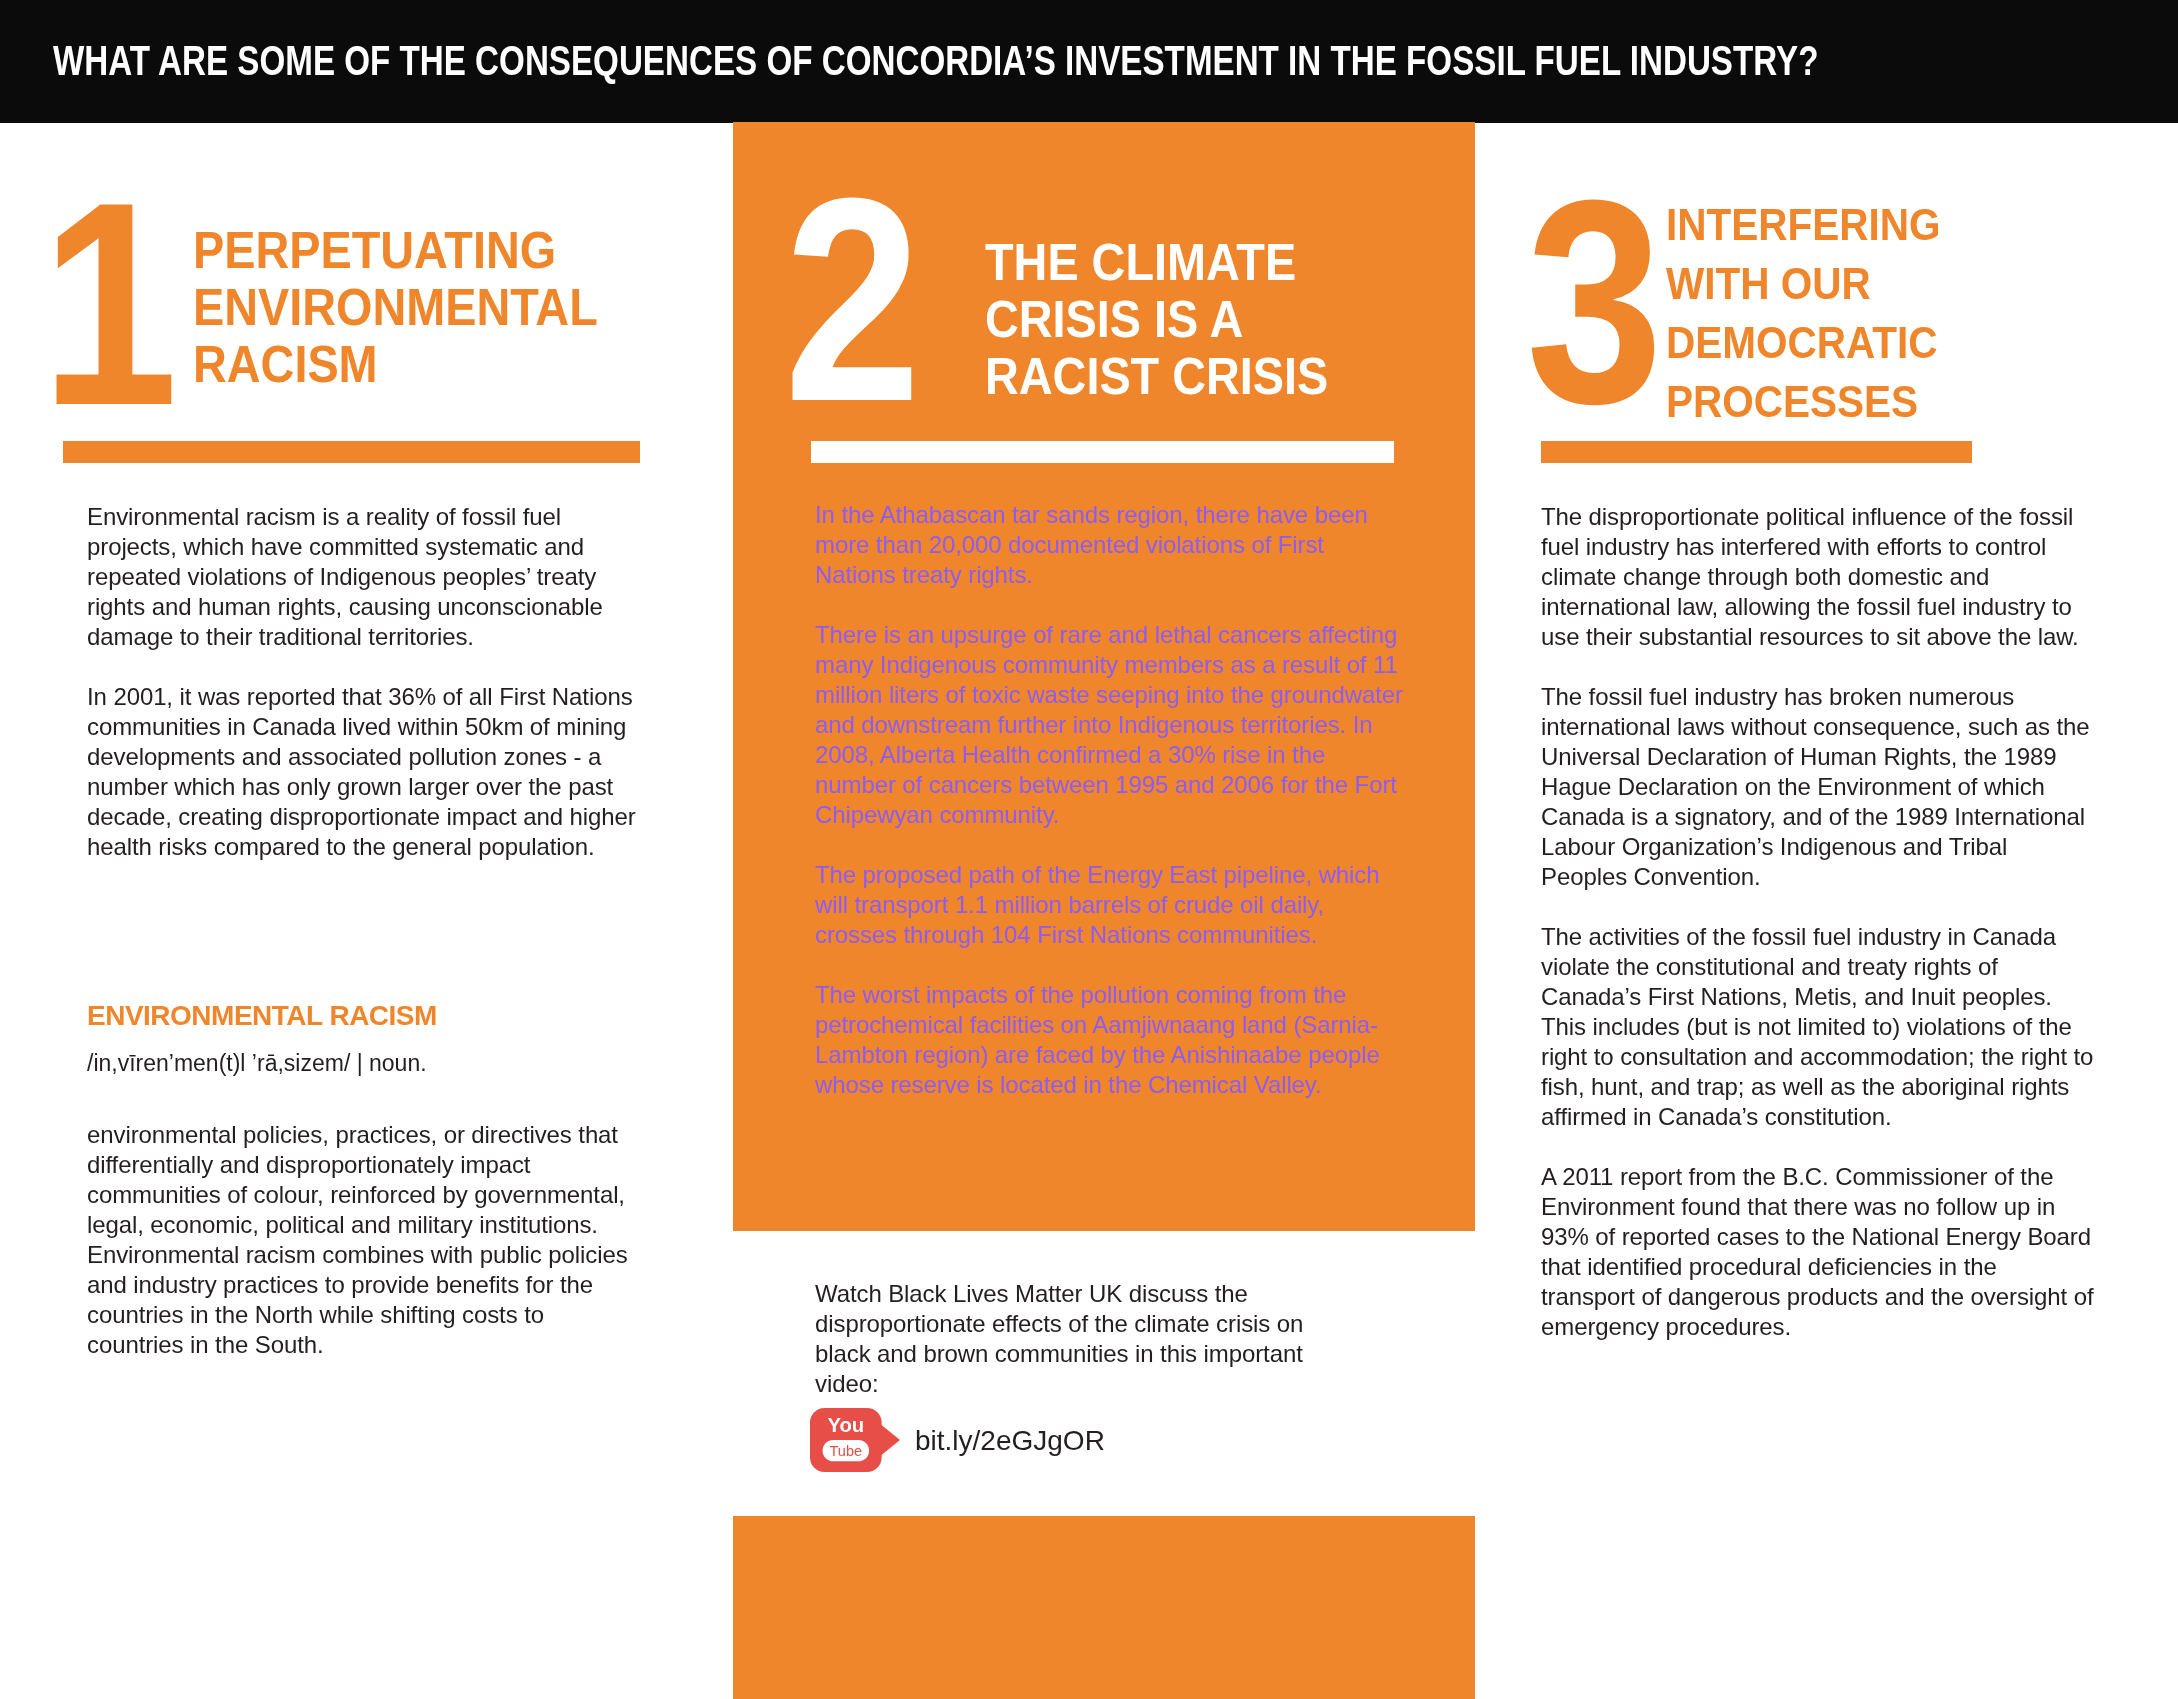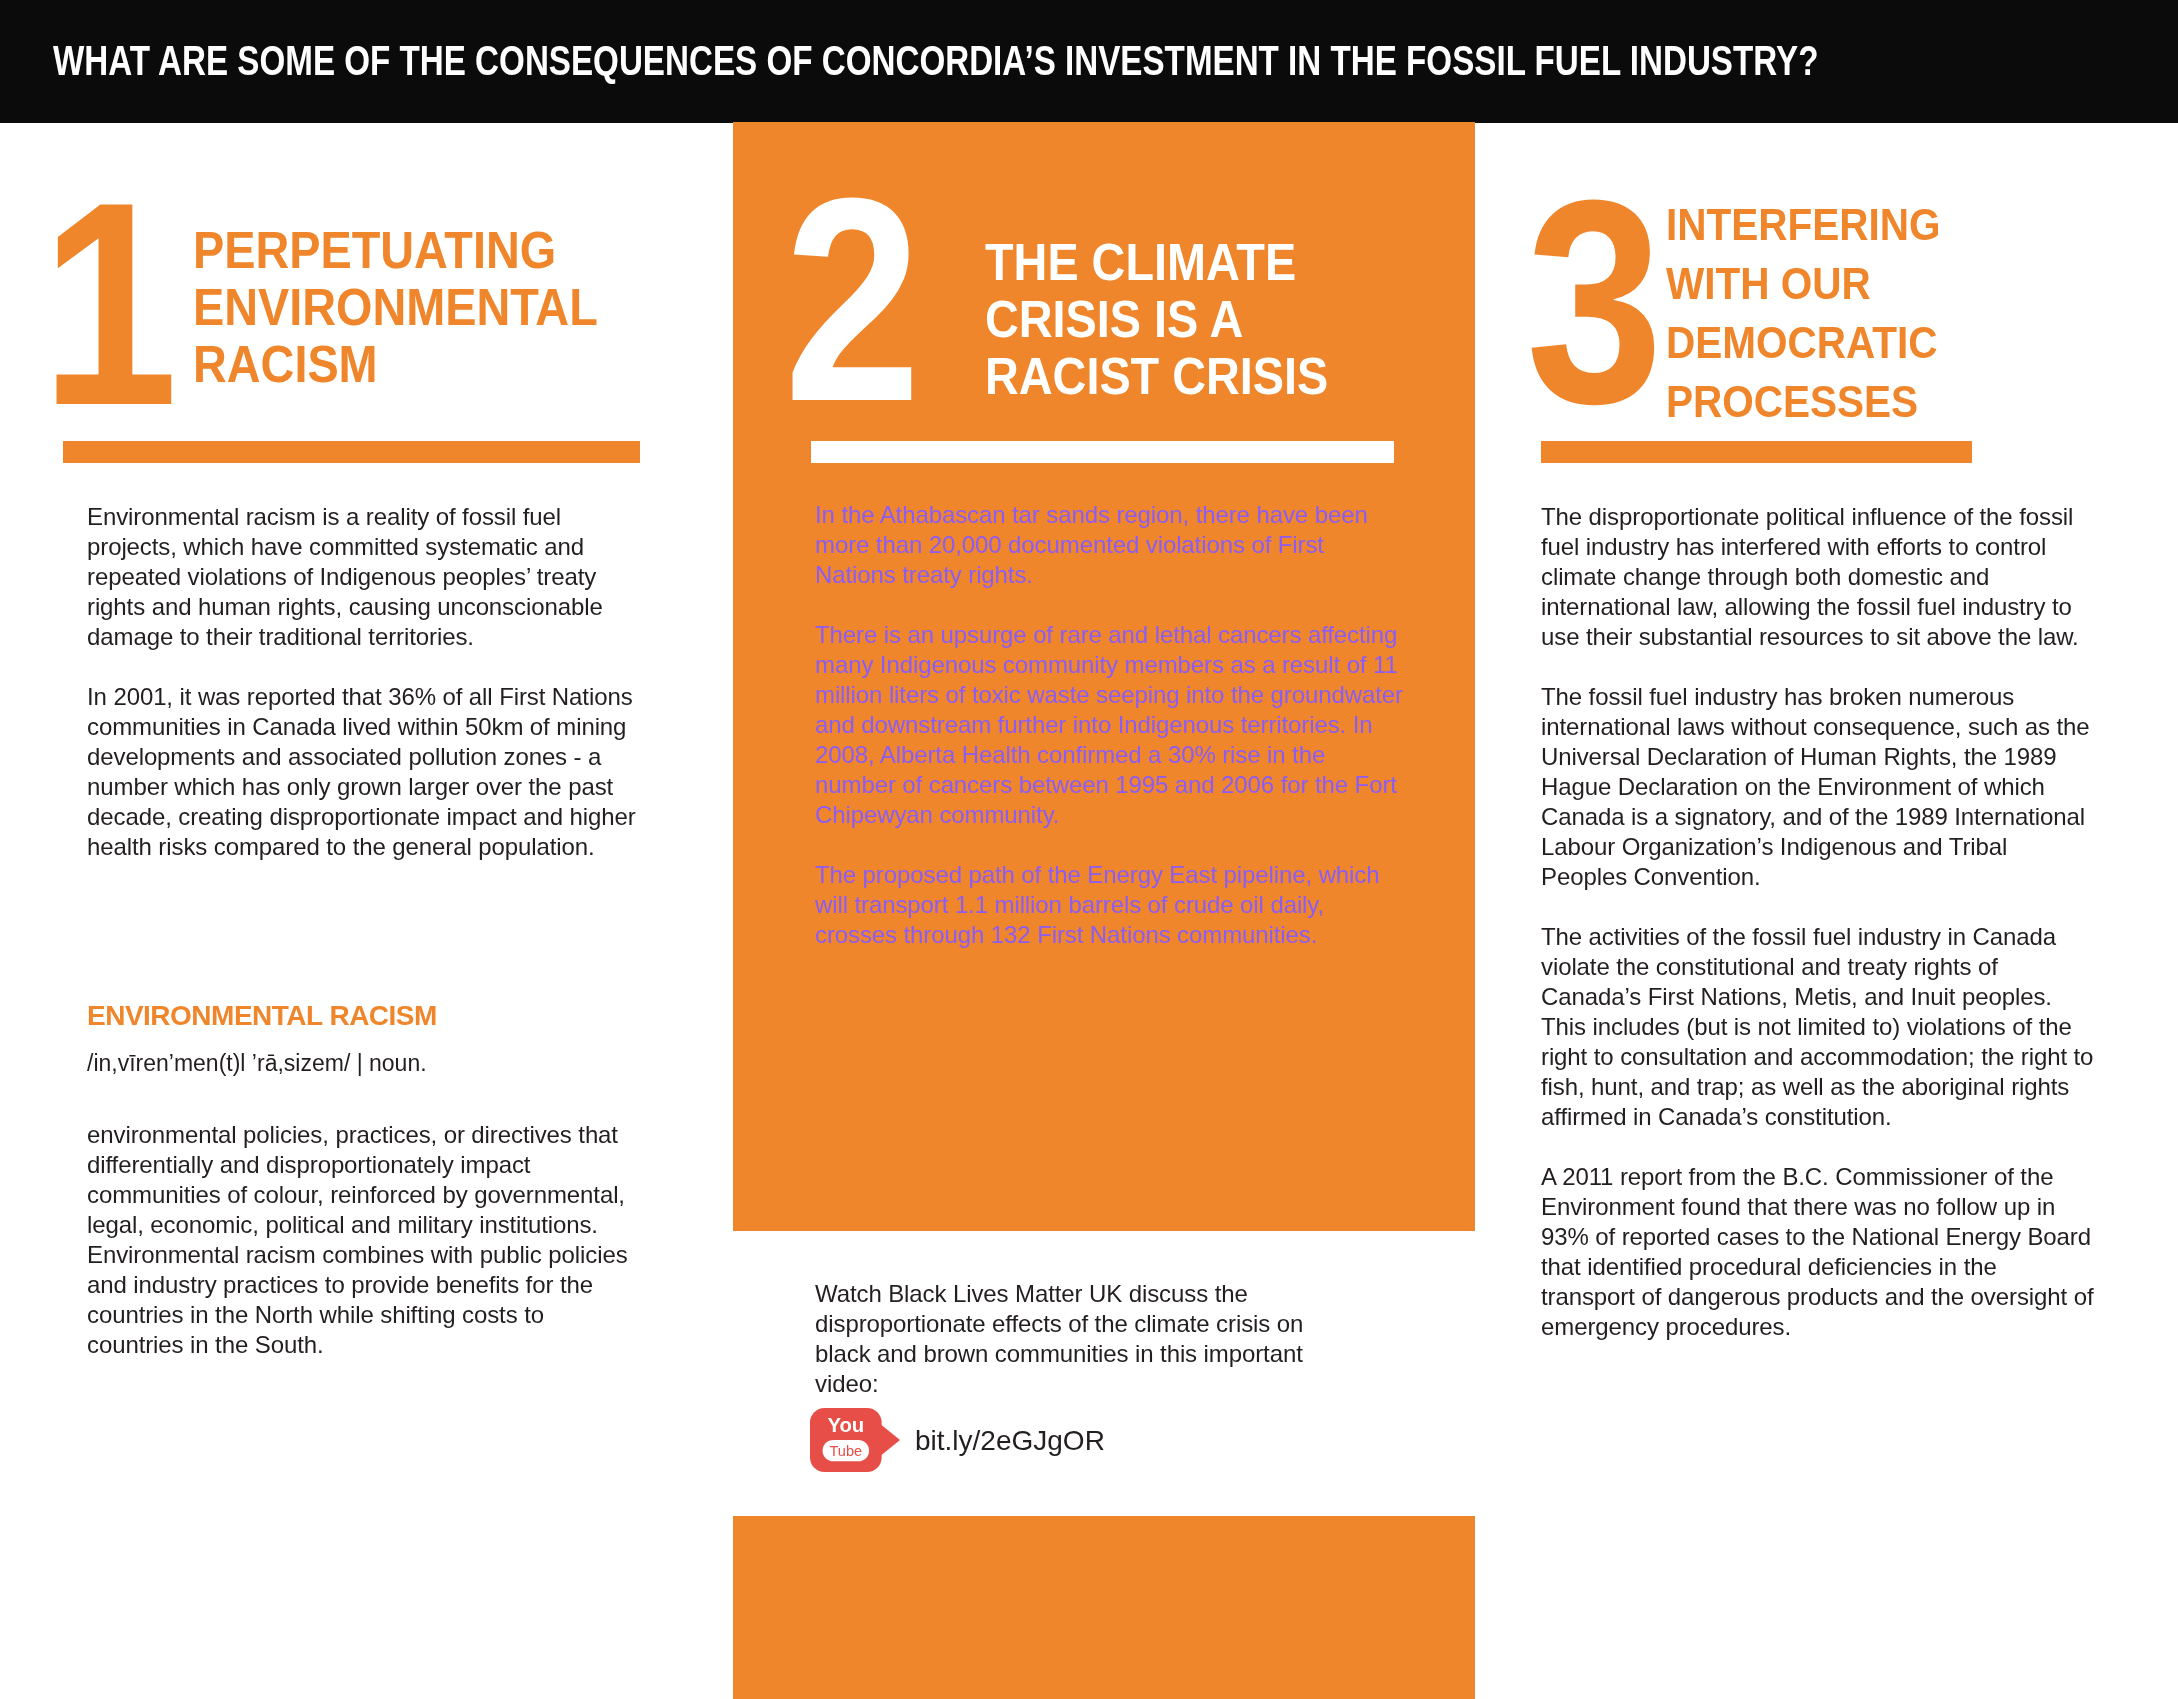--- a/index.html
+++ b/index.html
@@ -59,21 +59,22 @@
   <div class="numeral white" style="left:784px;top:154px;">2</div>
   <div class="col-heading white" style="left:985px;top:234px;">
     <div>THE CLIMATE</div>
     <div>CRISIS IS A</div>
     <div>RACIST CRISIS</div>
   </div>
   <div class="divider white" style="left:811px;top:441px;width:583px;"></div>
   <div class="body white" style="left:815px;top:500px;width:591px;">
     <p>In the Athabascan tar sands region, there have been more than 20,000 documented violations of First Nations treaty rights.</p>
     <p>There is an upsurge of rare and lethal cancers affecting many Indigenous community members as a result of 11 million liters of toxic waste seeping into the groundwater and downstream further into Indigenous territories. In 2008, Alberta Health confirmed a 30% rise in the number of cancers between 1995 and 2006 for the Fort Chipewyan community.</p>
-    <p>The proposed path of the Energy East pipeline, which will transport 1.1 million barrels of crude oil daily, crosses through 132 First Nations communities.</p>
+    <p>The proposed path of the Energy East pipeline, which will transport 1.1 million barrels of crude oil daily, crosses through 104 First Nations communities.</p>
+    <p>The worst impacts of the pollution coming from the petrochemical facilities on Aamjiwnaang land (Sarnia-Lambton region) are faced by the Anishinaabe people whose reserve is located in the Chemical Valley.</p>
   </div>
   <div class="body" style="left:815px;top:1279px;width:521px;">
     <p>Watch Black Lives Matter UK discuss the disproportionate effects of the climate crisis on black and brown communities in this important video:</p>
   </div>
 
   <div class="yt" style="left:810px;top:1408px;">
     <svg width="91" height="64" viewBox="0 0 94 66">
       <rect x="0" y="0" width="74" height="66" rx="15" fill="#e74e47"></rect>
       <polygon points="72,16 93,33 72,50" fill="#e74e47"></polygon>
       <text x="37" y="25" text-anchor="middle" font-family="Liberation Sans, DejaVu Sans, sans-serif" font-size="21" font-weight="bold" fill="#ffffff">You</text>

